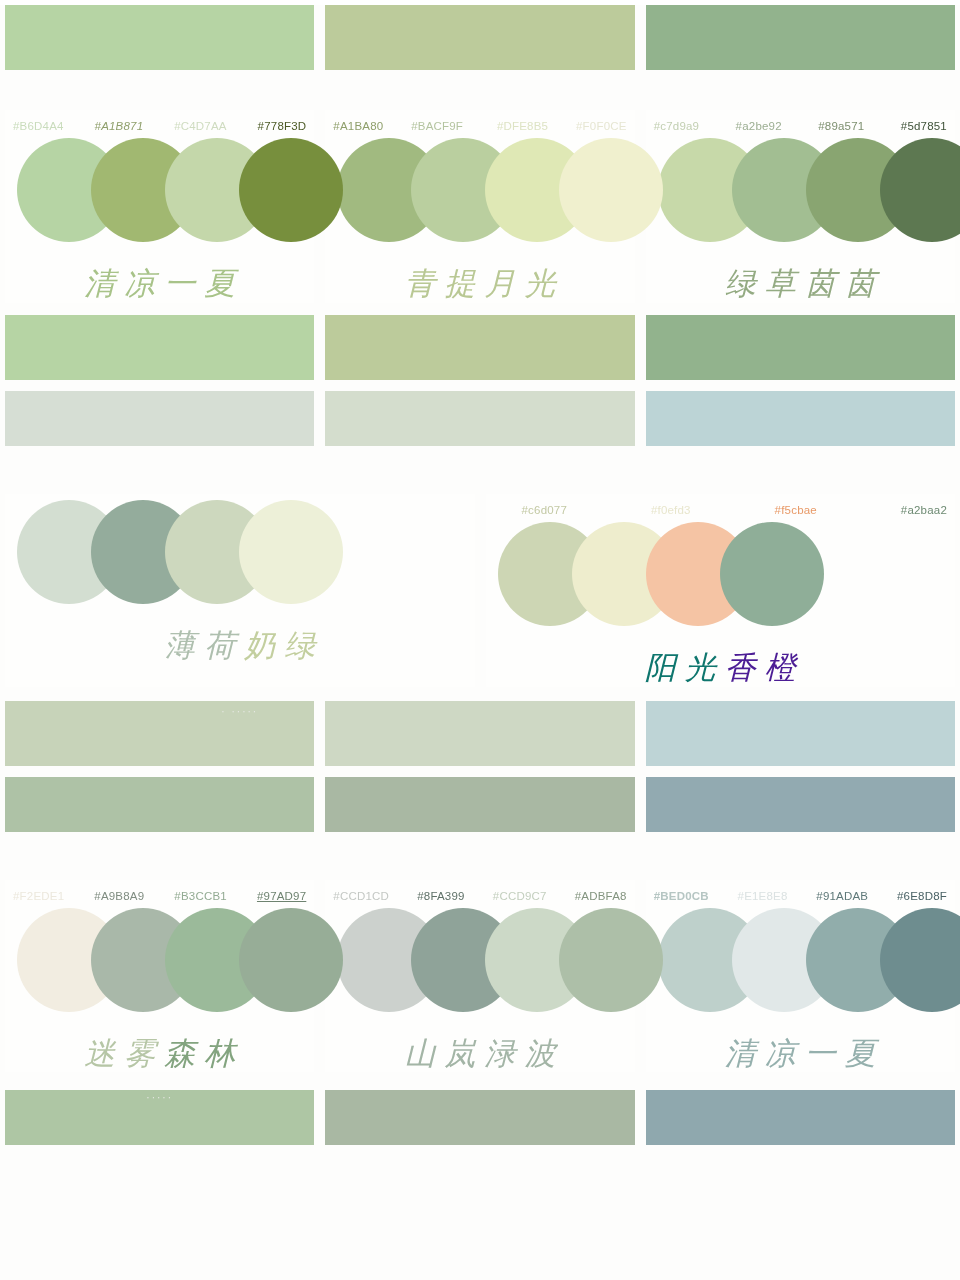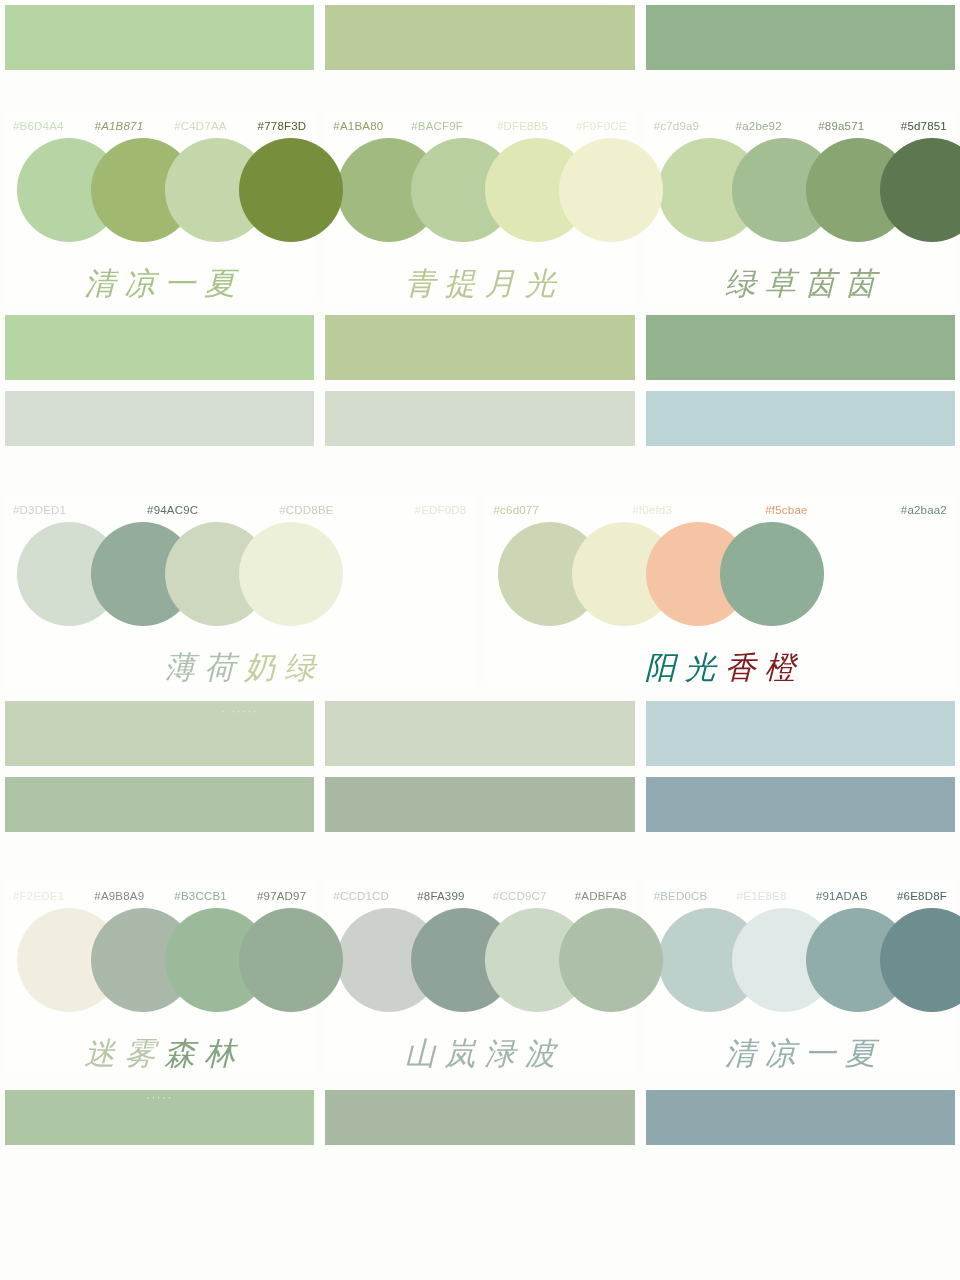--- a/index.html
+++ b/index.html
@@ -155,69 +155,63 @@
       <div class="band" style="background: rgb(188, 203, 155); height: 65px;"></div>
       <div class="band" style="background: rgb(146, 179, 141); height: 65px;"></div>
     </div>
     <div class="band-row" style="margin-top: 11px;">
       <div class="band" style="background: rgb(214, 222, 212); height: 55px;"></div>
       <div class="band" style="background: rgb(212, 221, 205); height: 55px;"></div>
       <div class="band" style="background: rgb(188, 212, 214); height: 55px;"></div>
     </div>
     <div class="card-row" style="margin-top: 48px;">
       <div class="card">
-        <div class="hexes">
-          <span class="hex" style="color: rgb(203, 211, 201);">#D3DED1</span>
-          <span class="hex" style="color: rgb(94, 111, 103);">#94AC9C</span>
-          <span class="hex" style="color: rgb(198, 207, 185);">#CDD8BE</span>
-          <span class="hex" style="color: rgb(228, 231, 212);">#EDF0D8</span>
-        </div>
         <div class="circles">
           <div class="circle" style="background: rgb(211, 222, 209); left: 12px; z-index: 1;"></div>
           <div class="circle" style="background: rgb(148, 172, 156); left: 86px; z-index: 2;"></div>
           <div class="circle" style="background: rgb(205, 216, 190); left: 160px; z-index: 3;"></div>
           <div class="circle" style="background: rgb(237, 240, 216); left: 234px; z-index: 4;"></div>
         </div>
         <div class="title"><span class="t-seg" style="color: rgb(174, 191, 174);">薄荷</span><span class="t-seg" style="color: rgb(195, 207, 159);">奶绿</span></div>
         <div class="ghost" style="top: 212px;">· ·····</div>
       </div>
       <div class="card">
         <div class="hexes">
-          <span class="hex" style="color: rgb(195, 201, 164);">#c6d077</span>
+          <span class="hex" style="color: rgb(195, 201, 164); margin-left: 28px;">#c6d077</span>
           <span class="hex" style="color: rgb(232, 230, 205);">#f0efd3</span>
           <span class="hex" style="color: rgb(232, 154, 104);">#f5cbae</span>
           <span class="hex" style="color: rgb(109, 138, 114);">#a2baa2</span>
         </div>
         <div class="circles">
           <div class="circle" style="background: rgb(205, 214, 180); left: 12px; z-index: 1;"></div>
           <div class="circle" style="background: rgb(238, 237, 205); left: 86px; z-index: 2;"></div>
           <div class="circle" style="background: rgb(245, 196, 164); left: 160px; z-index: 3;"></div>
           <div class="circle" style="background: rgb(143, 174, 152); left: 234px; z-index: 4;"></div>
         </div>
-        <div class="title"><span class="t-seg" style="color: #0f766e; text-align: center;">阳光</span><span class="t-seg" style="color: #7f1d1d; margin-top: 48px;">香橙</span></div>
+        <div class="title"><span class="t-seg" style="color: #0f766e; text-align: center;">阳光</span><span class="t-seg" style="color: #4c1d95; margin-top: 48px;">香橙</span></div>
       </div>
     </div>
     <div style="height: 14px;"></div>
     <div class="band-row">
       <div class="band" style="background: rgb(199, 211, 185); height: 65px;"></div>
       <div class="band" style="background: rgb(206, 216, 196); height: 65px;"></div>
       <div class="band" style="background: rgb(190, 212, 214); height: 65px;"></div>
     </div>
     <div class="band-row" style="margin-top: 11px;">
       <div class="band" style="background: rgb(174, 194, 166); height: 55px;"></div>
       <div class="band" style="background: rgb(169, 184, 163); height: 55px;"></div>
       <div class="band" style="background: rgb(146, 170, 177); height: 55px;"></div>
     </div>
     <div class="card-row" style="margin-top: 48px;">
       <div class="card">
         <div class="hexes">
           <span class="hex" style="color: rgb(236, 232, 221);">#F2EDE1</span>
           <span class="hex" style="color: rgb(127, 140, 128);">#A9B8A9</span>
           <span class="hex" style="color: rgb(147, 171, 147);">#B3CCB1</span>
-          <span class="hex" style="color: rgb(110, 131, 112);">#97AD97</span>
+          <span class="hex" style="color: rgb(110, 131, 112); text-decoration: underline;">#97AD97</span>
         </div>
         <div class="circles">
           <div class="circle" style="background: rgb(242, 237, 225); left: 12px; z-index: 1;"></div>
           <div class="circle" style="background: rgb(169, 184, 169); left: 86px; z-index: 2;"></div>
           <div class="circle" style="background: rgb(155, 186, 154); left: 160px; z-index: 3;"></div>
           <div class="circle" style="background: rgb(151, 173, 151); left: 234px; z-index: 4;"></div>
         </div>
         <div class="title"><span class="t-seg" style="color: rgb(182, 198, 166);">迷雾</span><span class="t-seg" style="color: rgb(131, 164, 127);">森林</span></div>
         <div class="ghost" style="top: 212px;">·····</div>
       </div>
@@ -231,21 +225,21 @@
         <div class="circles">
           <div class="circle" style="background: rgb(204, 209, 205); left: 12px; z-index: 1;"></div>
           <div class="circle" style="background: rgb(143, 163, 153); left: 86px; z-index: 2;"></div>
           <div class="circle" style="background: rgb(204, 217, 199); left: 160px; z-index: 3;"></div>
           <div class="circle" style="background: rgb(173, 191, 168); left: 234px; z-index: 4;"></div>
         </div>
         <div class="title"><span class="t-seg" style="color: rgb(163, 181, 166);">山岚渌波</span></div>
       </div>
       <div class="card">
         <div class="hexes">
-          <span class="hex" style="color: rgb(182, 198, 195);">#BED0CB</span>
+          <span class="hex" style="color: rgb(182, 198, 195); font-weight: bold;">#BED0CB</span>
           <span class="hex" style="color: rgb(219, 226, 226);">#E1E8E8</span>
           <span class="hex" style="color: rgb(94, 120, 120);">#91ADAB</span>
           <span class="hex" style="color: rgb(74, 98, 101);">#6E8D8F</span>
         </div>
         <div class="circles">
           <div class="circle" style="background: rgb(190, 208, 203); left: 12px; z-index: 1;"></div>
           <div class="circle" style="background: rgb(225, 232, 232); left: 86px; z-index: 2;"></div>
           <div class="circle" style="background: rgb(145, 173, 171); left: 160px; z-index: 3;"></div>
           <div class="circle" style="background: rgb(110, 141, 143); left: 234px; z-index: 4;"></div>
         </div>

